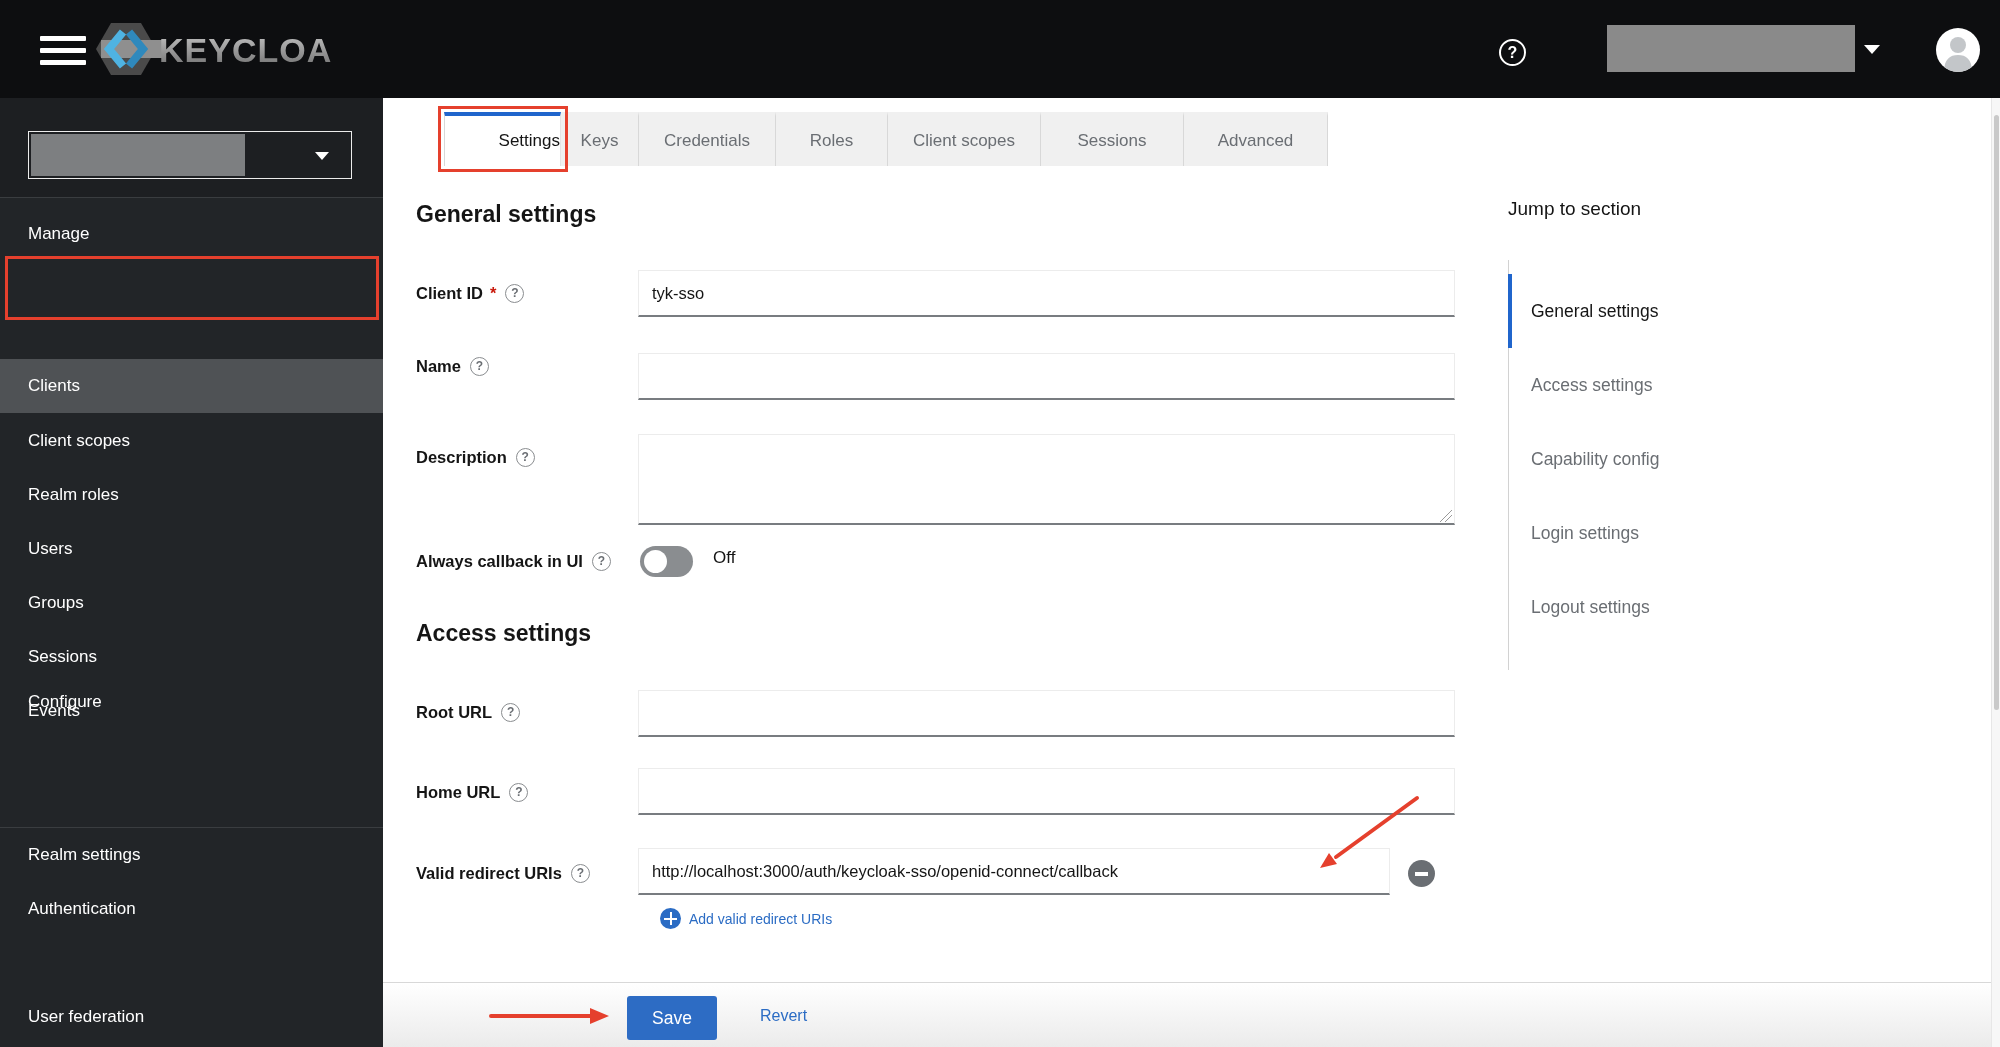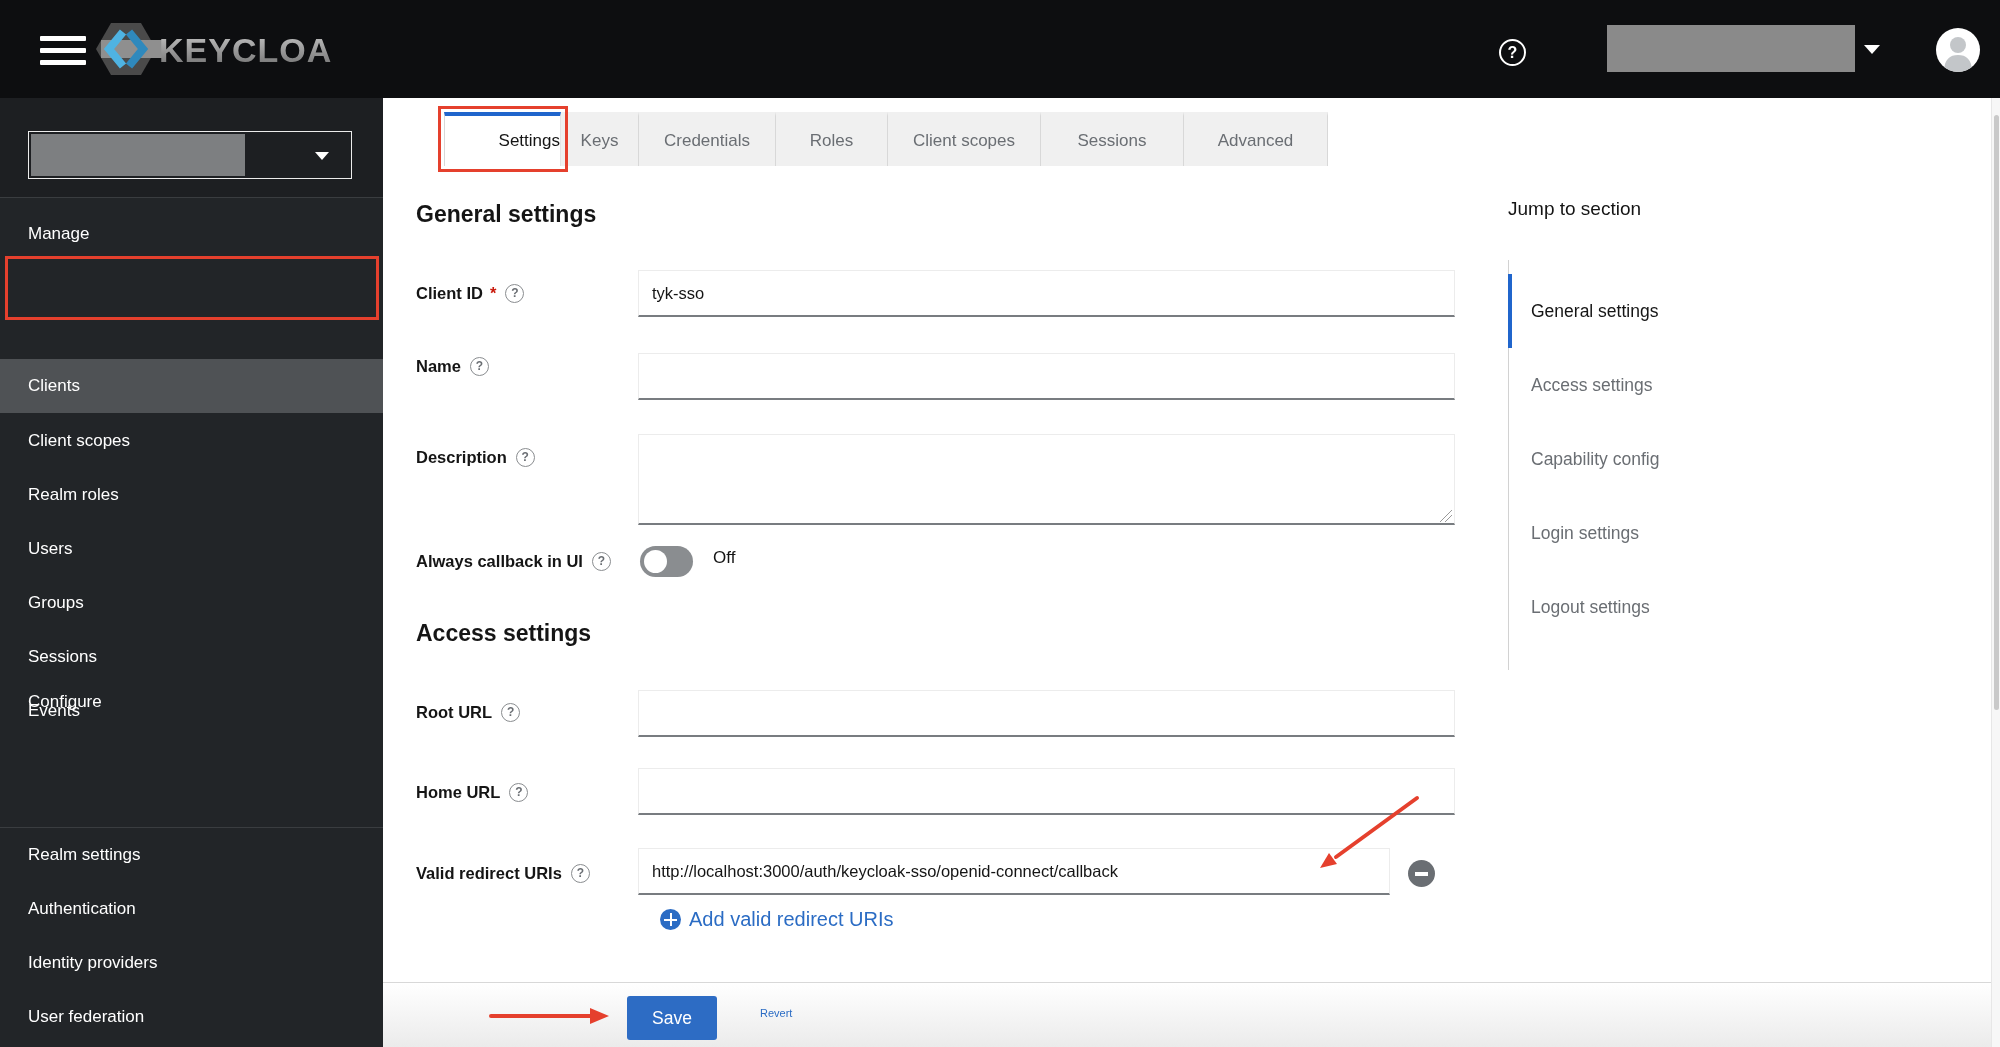--- a/index.html
+++ b/index.html
@@ -51,25 +51,25 @@
   .toggle .knob { position:absolute; left:4px; top:4px; width:23px; height:23px; border-radius:50%; background:#fff; }
   .toggle-state { position:absolute; left:330px; top:450px; font-size:17px; color:#151515; }
 
   .uri-input { width:752px; }
   .minus-btn { position:absolute; left:1025px; top:762px; width:27px; height:27px; border-radius:50%; background:#6a6e73; border:none; cursor:pointer; }
   .minus-btn::after { content:""; position:absolute; left:7px; top:12px; width:13px; height:3.5px; background:#fff; }
   .add-link { position:absolute; left:277px; top:810px; display:flex; align-items:center; cursor:pointer; }
   .plus-icon { width:21px; height:21px; border-radius:50%; background:#2b6cc4; position:relative; }
   .plus-icon::before { content:""; position:absolute; left:9.5px; top:4px; width:2.5px; height:13px; background:#fff; }
   .plus-icon::after { content:""; position:absolute; left:4px; top:9.5px; width:13px; height:2.5px; background:#fff; }
-  .add-label { margin-left:8px; color:#2b6cc4; font-size:20px; }
+  .add-label { margin-left:8px; color:#2b6cc4; font-size:14px; }
 
   .action-bar { position:absolute; left:0; top:884px; width:1617px; height:65px; background:linear-gradient(#ffffff,#ebebeb); border-top:1px solid #d8d8d8; }
   .save-btn { position:absolute; left:244px; top:13px; width:90px; height:44px; background:#2d6cc4; color:#fff; border:none; border-radius:3px; font-family:"Liberation Sans",sans-serif; font-size:17.5px; cursor:pointer; }
-  .revert-link { position:absolute; left:377px; top:24px; color:#2b6cc4; font-size:11px; cursor:pointer; }
+  .revert-link { position:absolute; left:377px; top:24px; color:#2b6cc4; font-size:16px; cursor:pointer; }
 
   
   .jump-heading { position:absolute; left:1125px; top:100px; font-size:19px; color:#151515; }
   .jump-rail { position:absolute; left:1125px; top:162px; width:1px; height:410px; background:#d2d2d2; }
   .jump-active-bar { position:absolute; left:1125px; top:176px; width:4px; height:74px; background:#2065cc; }
   .jump-item { position:absolute; left:1125px; width:260px; height:74px; line-height:74px; padding-left:23px; font-size:17.5px; color:#6a6e73; cursor:pointer; }
   .jump-item.active { color:#151515; }
 
   
   .overlay { position:absolute; left:0; top:0; width:1617px; height:949px; pointer-events:none; z-index:30; }
@@ -129,21 +129,20 @@
     <div class="nav-item" style="top:316px">Client scopes</div>
     <div class="nav-item" style="top:370px">Realm roles</div>
     <div class="nav-item" style="top:424px">Users</div>
     <div class="nav-item" style="top:478px">Groups</div>
     <div class="nav-item" style="top:532px">Sessions</div>
     <div class="nav-item" style="top:586px">Events</div>
     <div class="nav-title" style="top:594px">Configure</div>
     <div class="cfg-divider"></div>
     <div class="nav-item" style="top:730px">Realm settings</div>
     <div class="nav-item" style="top:784px">Authentication</div>
-    <div class="nav-item" style="top:838px">Identity providers</div>
     <div class="nav-item" style="top:892px">User federation</div>
   </nav>
 
   <div class="ann-box" style="left:5px; top:256px; width:374px; height:64px;"></div>
 
   <main class="content">
 
     <div class="tabs">
       <div class="tab active" style="width:117px">Settings</div>
       <div class="tab" style="width:78px">Keys</div>

